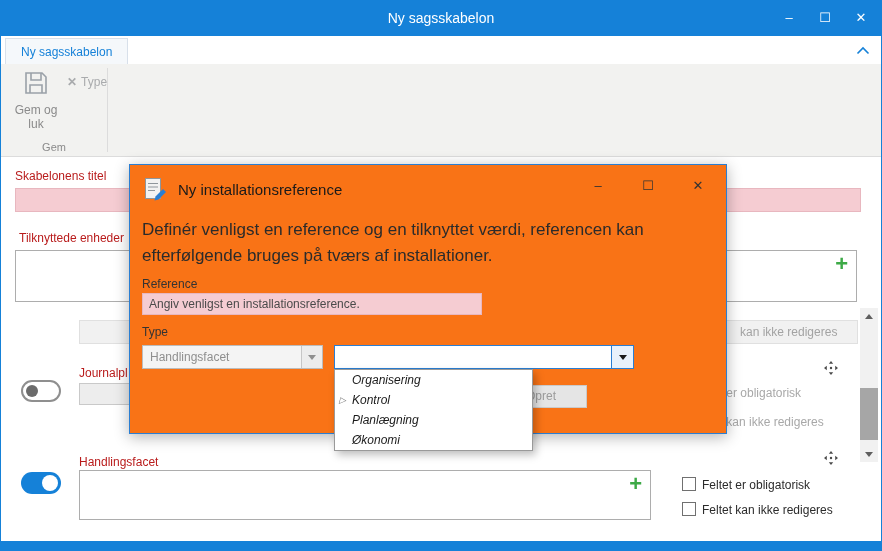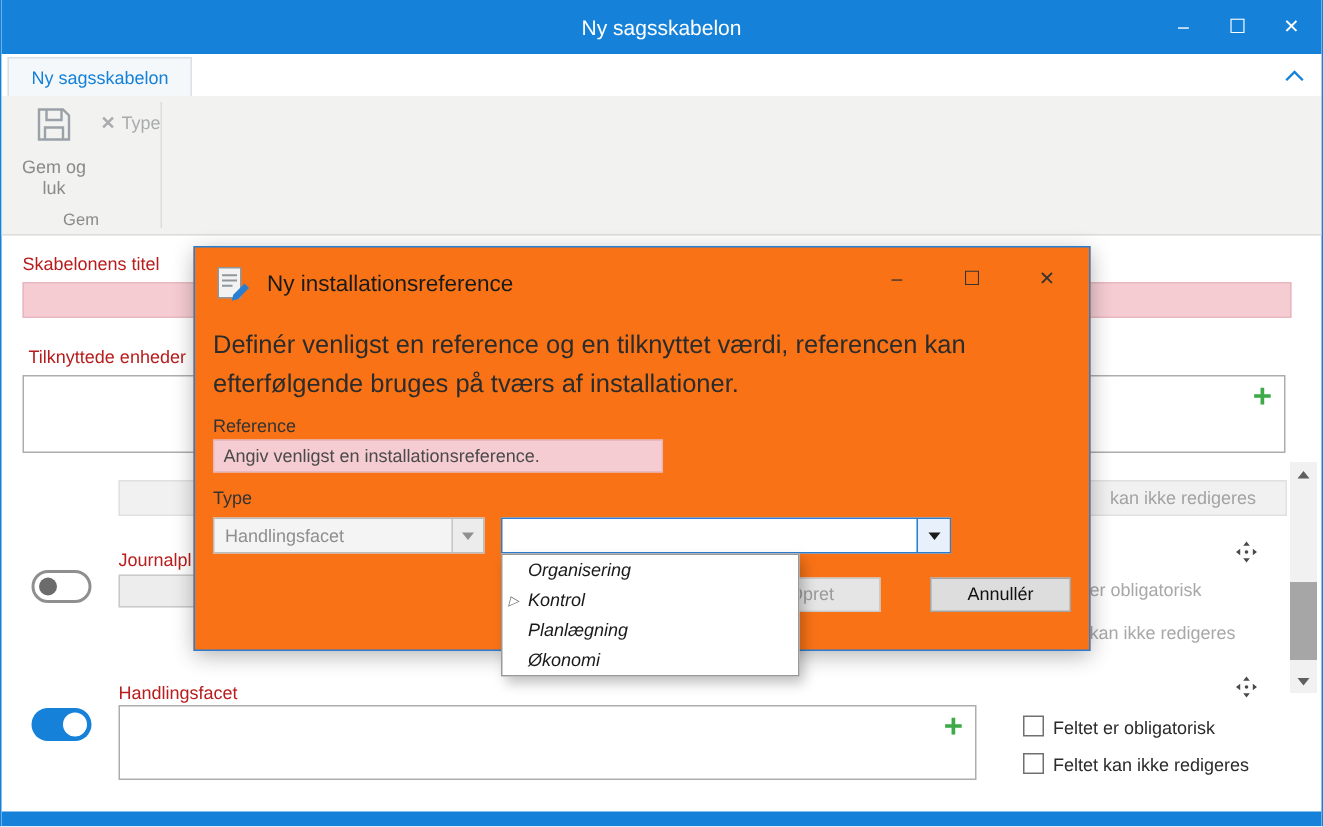--- a/index.html
+++ b/index.html
@@ -188,21 +188,21 @@
     <div class="dlg-title">Ny installationsreference</div>
     <div class="dlg-controls">
       <div class="dlg-btn">–</div>
       <div class="dlg-btn">☐</div>
       <div class="dlg-btn">✕</div>
     </div>
 
     <div class="dlg-desc">Definér venligst en reference og en tilknyttet værdi, referencen kan efterfølgende bruges på tværs af installationer.</div>
 
     <div class="dlg-label" style="left:12px;top:112px;">Reference</div>
-    <input class="abs pink-input" style="left: 12px; top: 128px; width: 300px; height: 22px;" value="Angiv venligst en installationsreference.">
+    <input class="abs pink-input" style="left: 12px; top: 128px; width: 340px; height: 22px;" value="Angiv venligst en installationsreference.">
 
     <div class="dlg-label" style="left:12px;top:160px;">Type</div>
 
     <div class="combo combo1">
       <span class="val">Handlingsfacet</span>
       <span class="dd">
           <span class="tri-dd-gray"></span>
         </span>
     </div>
 
@@ -216,16 +216,15 @@
     <div class="dd-list">
       <div class="dd-item">Organisering</div>
       <div class="dd-item">
         <span class="expander">▷</span><span>Kontrol</span>
       </div>
       <div class="dd-item">Planlægning</div>
       <div class="dd-item">Økonomi</div>
     </div>
 
     <div class="dlg-button btn-disabled" style="left:365px;top:220px;width:92px;">Opret</div>
-    <div class="dlg-button btn-normal" style="left:490px;top:220px;width:94px;">Annullér</div>
   </div>
 
 </div>
 
 </body></html>

